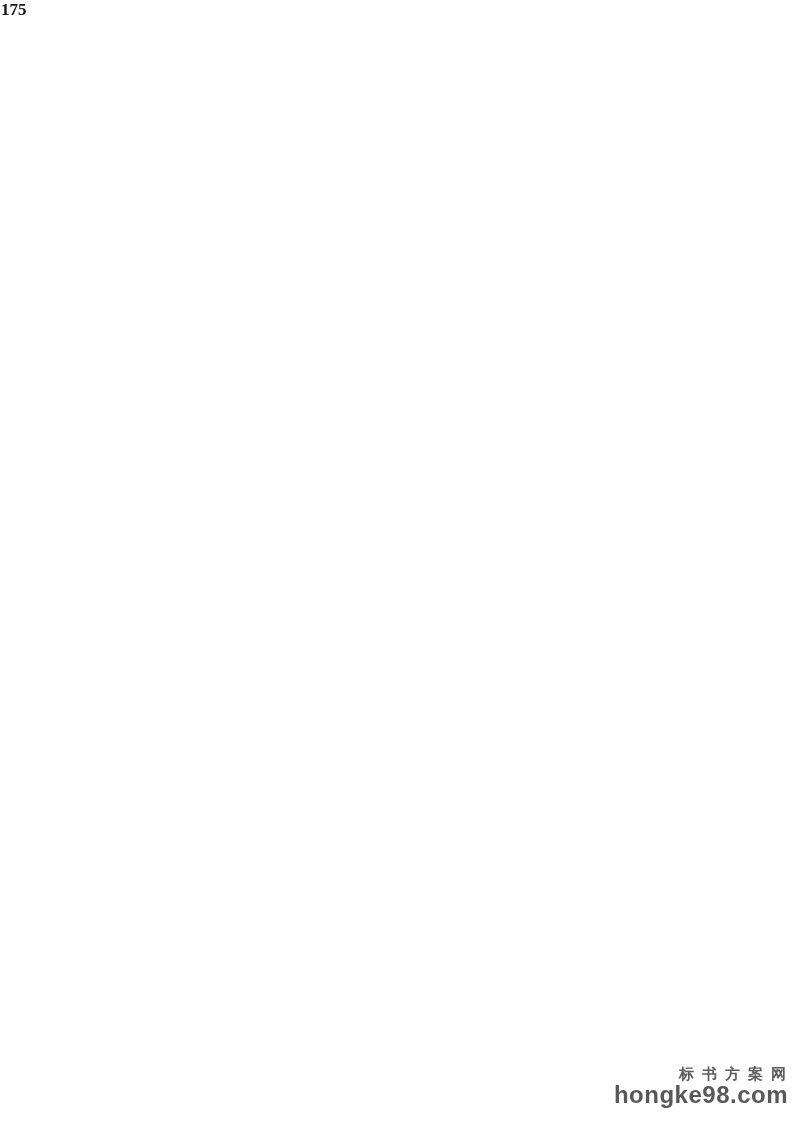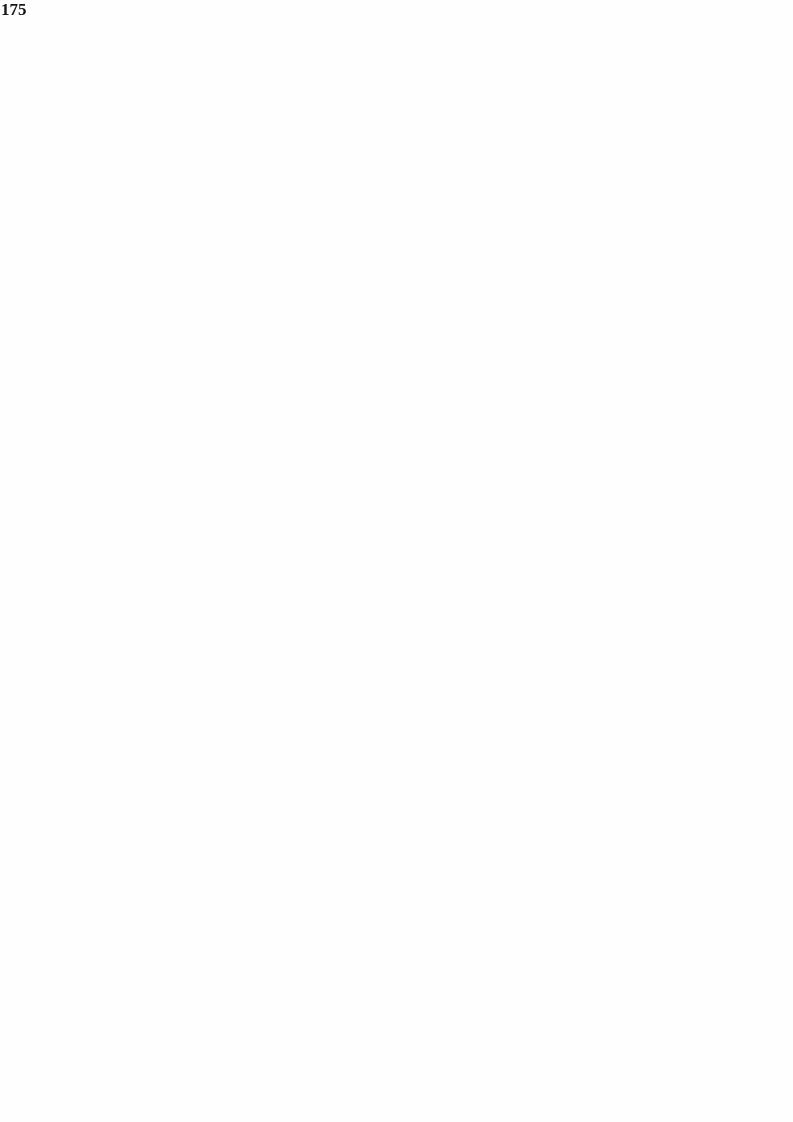--- a/index.html
+++ b/index.html
@@ -250,14 +250,18 @@
         <span class="leader">................................................................................................................................................................</span>
         <span class="page">168</span>
       </div>
       <div class="row bold">
         <span class="text">（六）设计方案</span>
         <span class="leader">................................................................................................................................................................</span>
         <span class="page">175</span>
       </div>
     </div>
 
+  <div class="watermark">
+    <div class="wm-cn">标书方案网</div>
+    <div class="wm-domain">hongke98.com</div>
+  </div>
 
 </div>
 
 </body></html>

